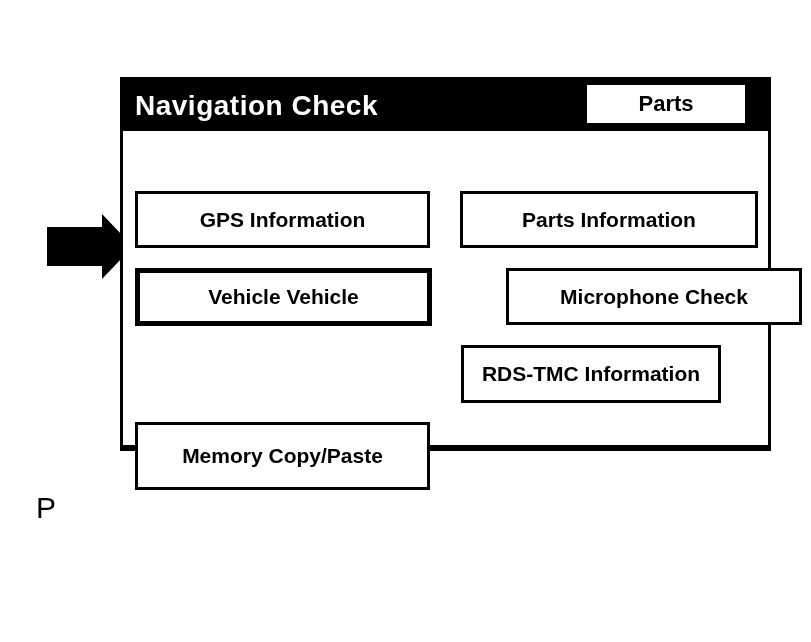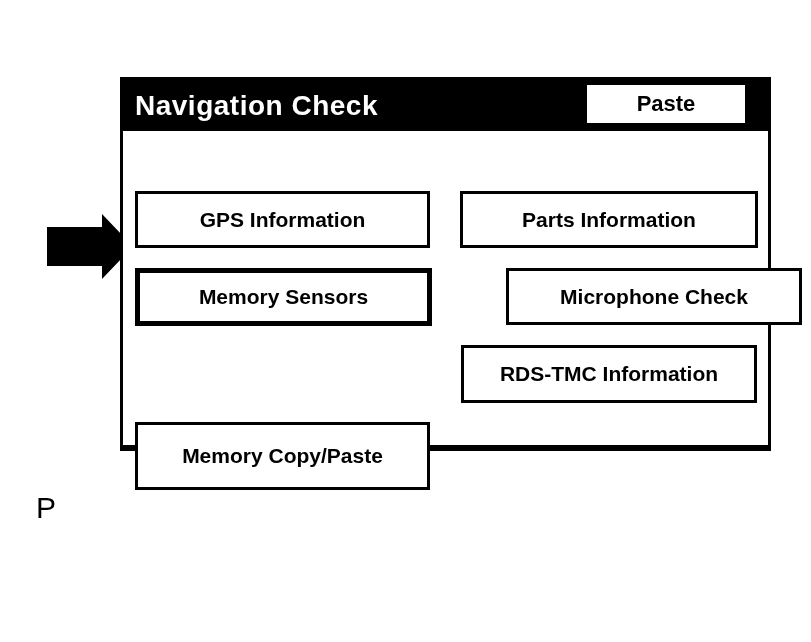--- a/index.html
+++ b/index.html
@@ -56,21 +56,21 @@
     white-space: nowrap;
     cursor: pointer;
   }
   .nav-button.selected { border-width: 5px; }
 
   .pos-gps    { left: 12px;  top: 60px;  width: 295px; height: 57px; }
   .pos-parts  { left: 337px; top: 60px;  width: 298px; height: 57px; }
   .pos-vsens  { left: 12px;  top: 137px; width: 297px; height: 58px; }
   .pos-mic    { left: 338px; top: 137px; width: 296px; height: 57px; margin-left: 45px; }
   .pos-color  { left: 12px;  top: 212px; width: 295px; height: 57px; }
-  .pos-rds    { left: 338px; top: 214px; width: 296px; height: 58px; }
+  .pos-rds    { left: 338px; top: 214px; width: 260px; height: 58px; }
   .pos-mem    { left: 12px;  top: 291px; width: 295px; height: 68px; }
 
   
   .caption-page-label {
     position: absolute; left: 36px; top: 491px;
     font-size: 30px; font-weight: normal;
   }
   .caption-figure-id {
     position: absolute; left: 36px; top: 539px;
     font-size: 26px; font-weight: normal;
@@ -83,27 +83,27 @@
 <div class="figure">
 
   <svg class="pointer-arrow" viewBox="0 0 87 65" xmlns="http://www.w3.org/2000/svg" aria-hidden="true">
     <polygon points="0,13 55,13 55,0 86,32.5 55,65 55,52 0,52" fill="#000000"></polygon>
   </svg>
 
   <div class="panel">
 
     <div class="panel-header">
       <div class="panel-title">Navigation Check</div>
-      <button class="menu-button">Paste</button>
+      <button class="menu-button">Parts</button>
     </div>
 
     <div class="panel-body">
       <button class="nav-button pos-parts">Parts Information</button>
       <button class="nav-button pos-gps">GPS Information</button>
-      <button class="nav-button pos-vsens selected">Memory Sensors</button>
+      <button class="nav-button pos-vsens selected">Vehicle Vehicle</button>
       <button class="nav-button pos-mic">Microphone Check</button>
       <button class="nav-button pos-rds">RDS-TMC Information</button>
       <button class="nav-button pos-mem">Memory Copy/Paste</button>
     </div>
 
   </div>
 
   <div class="caption-page-label">P</div>
 
 </div>

